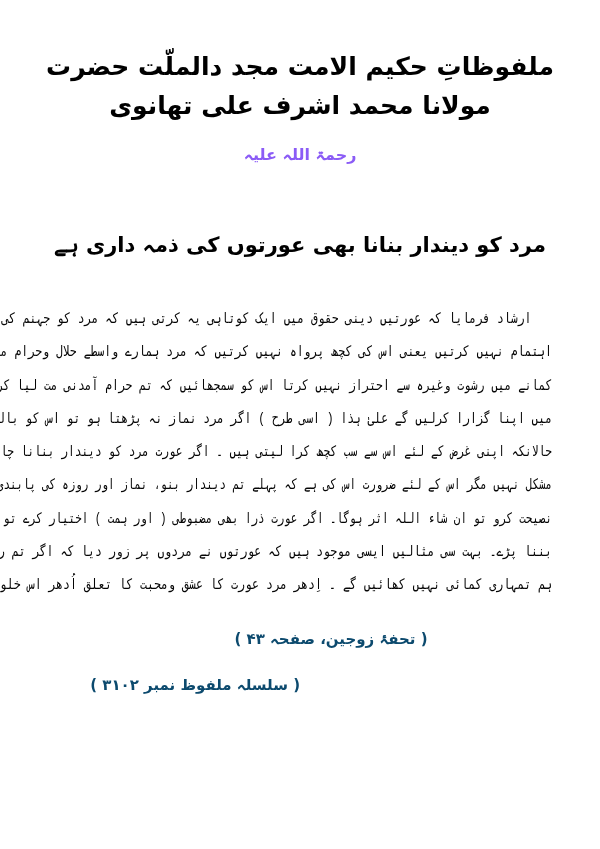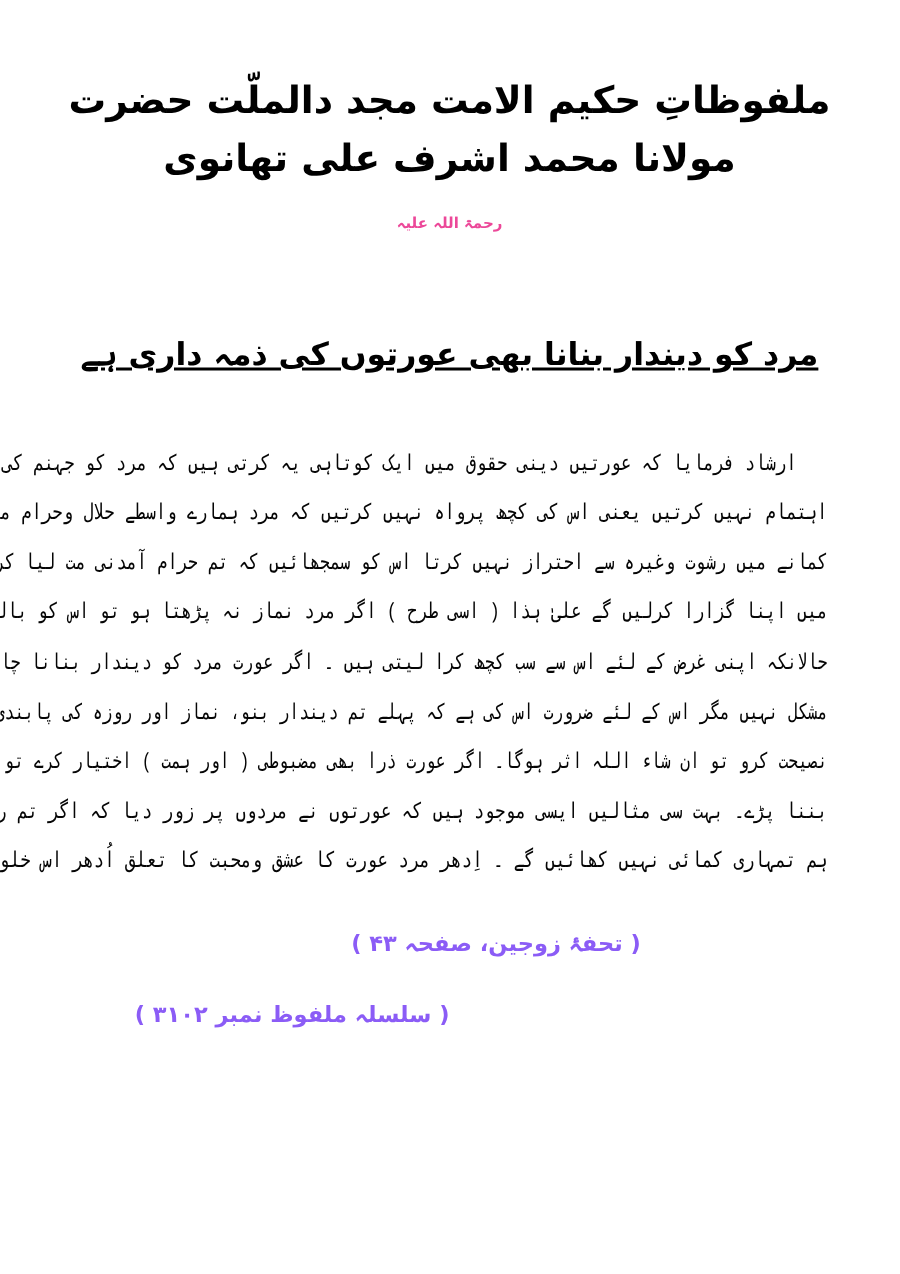--- a/index.html
+++ b/index.html
@@ -42,33 +42,32 @@
     line-height: 1.55;
     font-weight: 700;
     letter-spacing: 0.2px;
     color: #000000;
     margin: 0;
   }
 
   .doc-subtitle-honorific {
     direction: rtl;
     unicode-bidi: isolate;
-    font-size: 10px;
+    font-size: 16px;
     line-height: 1.6;
     font-weight: 600;
     margin: 16px 0 0 0;
-    color: #ec4899;
+    color: #8b5cf6;
   }
 
   
   .heading-block {
     margin-top: 62px;
     text-align: center;
     padding: 0 26px;
-    text-decoration: underline;
   }
 
   .section-heading {
     direction: rtl;
     unicode-bidi: isolate;
     font-size: 21px;
     line-height: 1.6;
     font-weight: 700;
     margin: 0;
     color: #000000;
@@ -115,21 +114,21 @@
     margin-left: 48px;
   }
 
   .citation-text {
     direction: rtl;
     unicode-bidi: isolate;
     font-size: 15px;
     font-weight: 700;
     line-height: 1.5;
     margin: 0;
-    color: #8b5cf6;
+    color: #0c4a6e;
     display: inline-block;
   }
 </style>
 </head>
 <body>
 
 <div class="page">
 
   <div class="title-block">
     <h1 class="doc-title">ملفوظاتِ حکیم الامت مجد دالملّت حضرت مولانا محمد اشرف علی تھانوی</h1>

